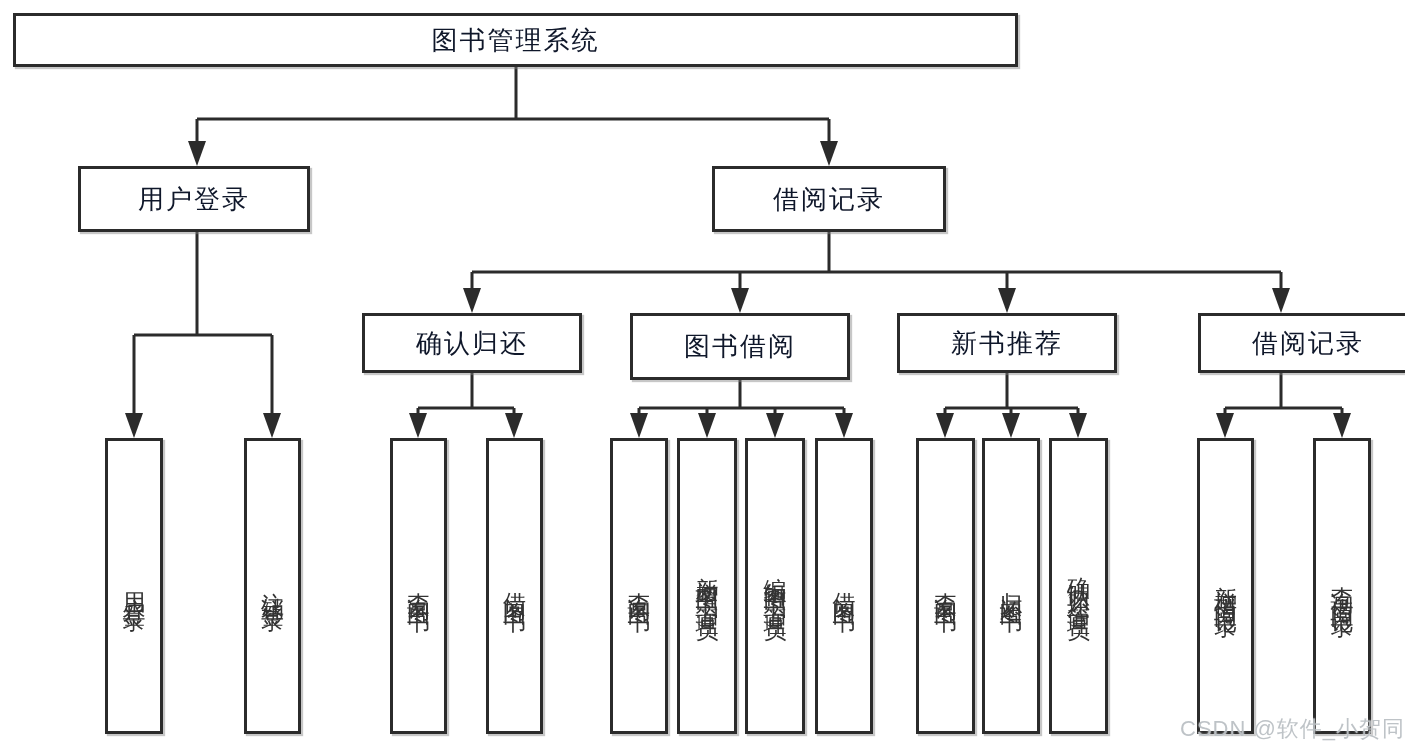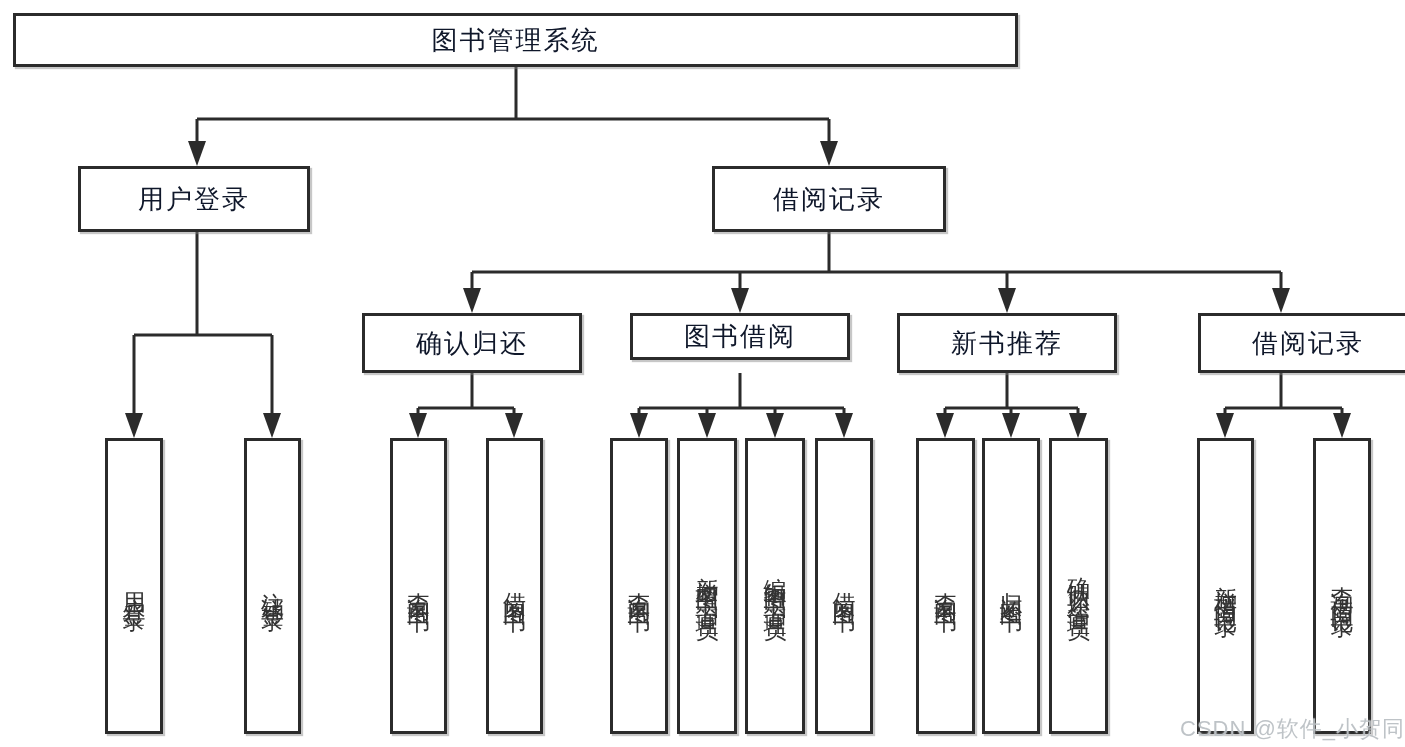--- a/index.html
+++ b/index.html
@@ -71,21 +71,21 @@
       <polygon points="1333,413 1351,413 1342,438"></polygon>
     </g>
   </svg>
 
   <div class="node" style="left:13px;top:13px;width:1005px;height:54px;">图书管理系统</div>
 
   <div class="node" style="left:78px;top:166px;width:232px;height:66px;">用户登录</div>
   <div class="node" style="left:712px;top:166px;width:234px;height:66px;">借阅记录</div>
 
   <div class="node" style="left:362px;top:313px;width:220px;height:60px;">确认归还</div>
-  <div class="node" style="left:630px;top:313px;width:220px;height:47px;">图书借阅</div>
+  <div class="node" style="left:630px;top:313px;width:220px;height:67px;">图书借阅</div>
   <div class="node" style="left:897px;top:313px;width:220px;height:60px;">新书推荐</div>
   <div class="node" style="left:1171px;top:313px;width:220px;height:60px;margin-left:27px;">借阅记录</div>
 
   <div class="leaf" style="left:105px;width:58px;">
     <span>用户登录</span>
   </div>
   <div class="leaf" style="left:244px;width:57px;">
     <span>注销登录</span>
   </div>
 

